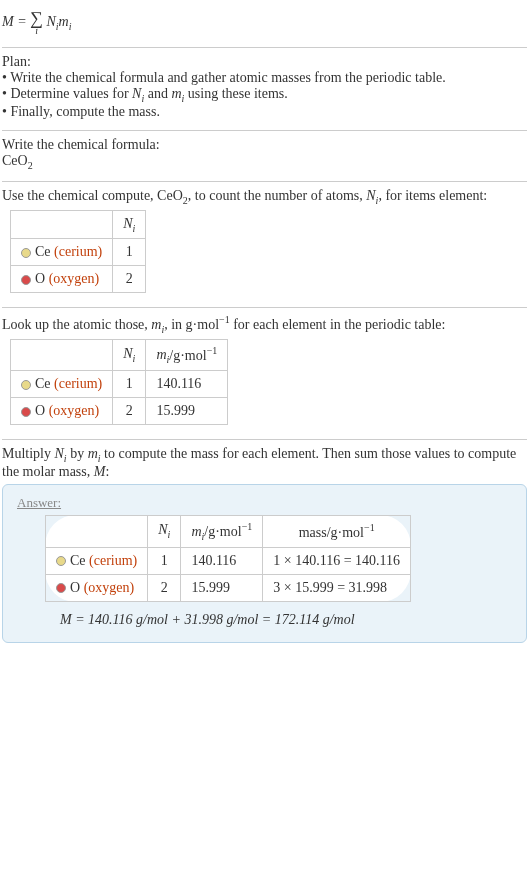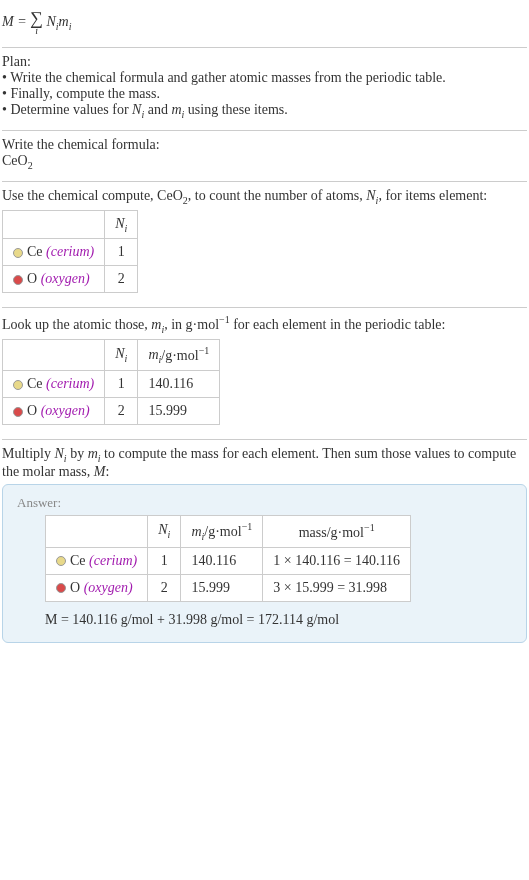--- a/index.html
+++ b/index.html
@@ -26,81 +26,84 @@
 .sub-under { display: inline-block; text-align: center; vertical-align: middle; line-height: 0.9; }
 .sub-under .top { display: block; font-size: 18px; }
 .sub-under .bottom { display: block; font-size: 10px; font-style: italic; }
 sub { font-size: 10px; vertical-align: sub; font-style: italic; }
 sup { font-size: 10px; vertical-align: super; }
 .chem { font-style: normal; font-family: Liberation Serif, serif; }
 .chem sub { font-style: normal; }
 
 table {
   border-collapse: collapse;
-  margin: 4px 0;
+  margin: 4px 8px;
+  border-radius: 31px;
 }
 th, td {
   border: 1px solid #ccc;
   padding: 5px 10px;
   text-align: left;
   font-weight: normal;
 }
 th { text-align: center; font-style: italic; }
 td.num { text-align: center; }
 .element-cell { white-space: nowrap; }
 .dot {
   display: inline-block;
   width: 10px; height: 10px;
   border-radius: 50%;
   border: 1px solid #999;
   vertical-align: middle;
   margin-right: 4px;
 }
-.gray { color: #a21caf; font-style: italic; }
+.gray { color: #c2410c; }
 
 .answer-box {
   background: #eaf3f9;
   border: 1px solid #b8d4e8;
   border-radius: 6px;
   padding: 10px 14px 14px 14px;
   margin-top: 4px;
 }
 .answer-box .label {
   color: #888;
   font-size: 13px;
   margin-bottom: 2px;
+  text-decoration: underline;
 }
 .answer-box table {
   background: #fff;
   margin-left: 28px;
 }
 .answer-box .final {
-  margin-left: 28px;
+  margin-left: 43px;
   margin-top: 10px;
+  font-style: italic;
 }
 </style>
 </head>
 <body>
 
 <div class="section">
   <div class="formula-line">
     <span>M = </span>
     <span class="sub-under"><span class="top">∑</span><span class="bottom">i</span></span>
     <span> N<sub>i</sub>m<sub>i</sub></span>
   </div>
 </div>
 <hr>
 
 <div class="section">
   <div>Plan:</div>
   <div>• Write the chemical formula and gather atomic masses from the periodic table.</div>
-  <div>• Finally, compute the mass.</div>
   <div>
     <span>• Determine values for </span><i>N<sub>i</sub></i><span> and </span><i>m<sub>i</sub></i><span> using these items.</span>
   </div>
+  <div>• Finally, compute the mass.</div>
 </div>
 <hr>
 
 <div class="section">
   <div>Write the chemical formula:</div>
   <div class="chem">
     <span>CeO</span><sub>2</sub>
   </div>
 </div>
 <hr>

